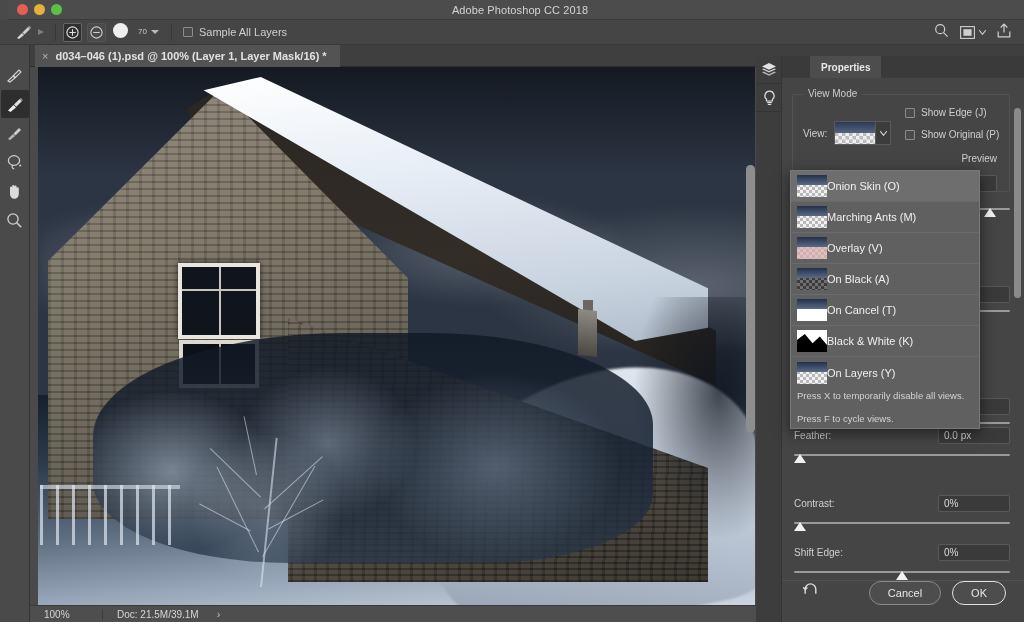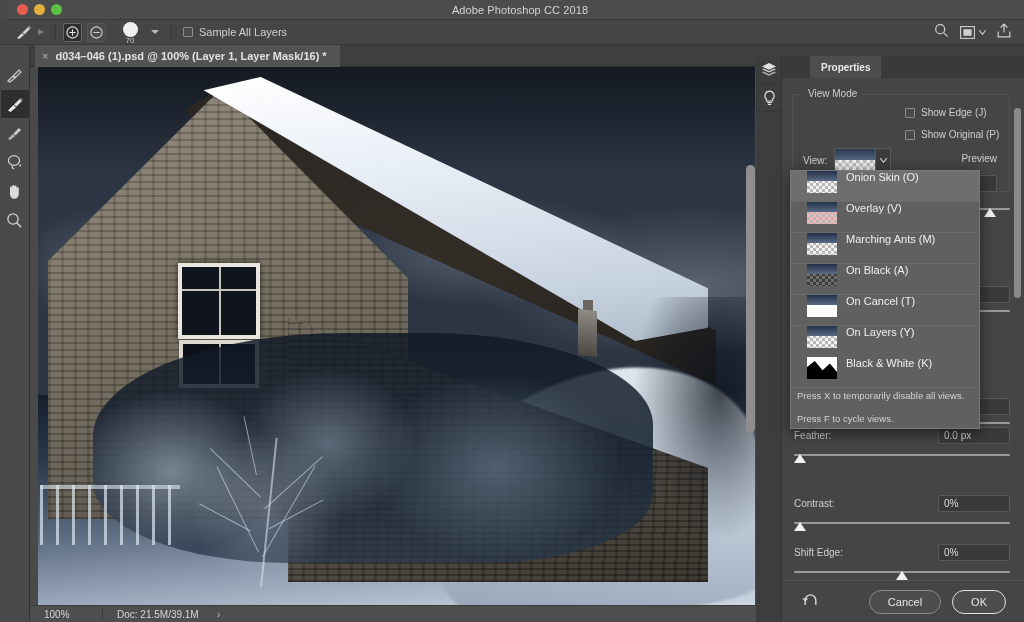--- a/index.html
+++ b/index.html
@@ -53,22 +53,22 @@
   }
   .opt-btn {
     width: 19px; height: 19px;
     border: 1px solid #555; border-radius: 2px;
     display: flex; align-items: center; justify-content: center;
     background: #4a4a4a;
   }
   .opt-btn.sel { background: #2f2f2f; border-color: #666; }
   .brush-preview {
     position: relative; width: 34px; height: 25px;
-    display: flex; flex-direction: column;
-    align-items: center; justify-content: flex-end;
+    display: flex; flex-direction: row;
+    align-items: center; justify-content: space-between;
     margin-left: 7px;
   }
   .brush-dot {
     width: 15px; height: 15px; border-radius: 50%;
     background: #efefef; margin-top: -3px;
   }
   .brush-size {
     font-size: 8px; color: #c9c9c9; margin-top: -1px;
   }
   .chev-dn {
@@ -383,22 +383,22 @@
   .dropdown {
     position: absolute; left: 8px; top: 92px;
     width: 190px;
     background: #606060;
     border: 1px solid #787878;
     box-shadow: 0 4px 14px rgba(0,0,0,.55);
     z-index: 40;
     padding-bottom: 2px;
   }
   .dd-item {
-    height: 31px; display: flex; align-items: flex-start;
-    gap: 9px; padding-left: 16px;
+    height: 31px; display: flex; align-items: center;
+    gap: 0; padding-left: 6px;
     border-bottom: 1px solid #6b6b6b;
   }
   .dd-item.sel { background: #6e6e6e; }
   .dd-thumb {
     width: 30px; height: 22px; flex: none;
     position: relative; overflow: hidden;
     background-image:
       linear-gradient(45deg, #b8b8b8 25%, transparent 25%),
       linear-gradient(-45deg, #b8b8b8 25%, transparent 25%),
       linear-gradient(45deg, transparent 75%, #b8b8b8 75%),
@@ -435,21 +435,21 @@
   .dd-label { font-size: 11px; color: #f0f0f0; }
   .dd-hint {
     font-size: 9.5px; color: #d2d2d2;
     padding: 5px 0 0 6px; line-height: 1.45;
   }
 
   .footer {
     position: absolute; left: 0; right: 0; bottom: 0;
     height: 42px; background: #454545;
     border-top: 1px solid #525252;
-    display: flex; align-items: center;
+    display: flex; 
   }
   .reset-ic { margin-left: 20px; }
   .btns { margin-left: auto; display: flex; gap: 11px; padding-right: 18px; }
   .pbtn {
     height: 24px; padding: 0 18px;
     border-radius: 12px;
     border: 1px solid #8a8a8a;
     background: #4d4d4d;
     font-size: 11px; color: #e6e6e6;
     display: flex; align-items: center; justify-content: center;
@@ -655,21 +655,21 @@
       <div class="panel-tab active">
         <span>Properties</span>
       </div>
     </div>
 
     <div class="panel-body">
 
       <div class="group" style="top:16px;height:98px;">
         <div class="group-title">View Mode</div>
 
-        <div class="row" style="position:absolute;left:10px;top:26px;margin-top:27px;">
+        <div class="row" style="position:absolute;left:10px;top:26px;">
           <span class="lbl">View:</span>
           <div style="display:flex;margin-left:7px">
             <div class="view-swatch">
               <div class="hill"></div>
             </div>
             <div class="sw-chev">
               <svg width="7" height="5" viewBox="0 0 7 5">
                   <path d="M0 0 L3.5 4.3 L7 0" fill="none" stroke="#d6d6d6" stroke-width="1.1"></path>
                 </svg>
             </div>
@@ -752,61 +752,61 @@
       <div class="dropdown">
 
         <div class="dd-item sel">
           <div class="dd-thumb">
               <div class="sky2"></div>
             </div>
           <span class="dd-label">Onion Skin (O)</span>
         </div>
 
         <div class="dd-item">
+          <div class="dd-thumb">
+              <div class="sky2"></div>
+            </div>
+          <span class="dd-label">Marching Ants (M)</span>
+        </div>
+
+        <div class="dd-item">
           <div class="dd-thumb pink">
               <div class="sky2"></div>
             </div>
           <span class="dd-label">Overlay (V)</span>
-        </div>
-
-        <div class="dd-item">
-          <div class="dd-thumb">
-              <div class="sky2"></div>
-            </div>
-          <span class="dd-label">Marching Ants (M)</span>
         </div>
 
         <div class="dd-item">
           <div class="dd-thumb black-bg">
               <div class="chk"></div>
               <div class="sky2"></div>
             </div>
           <span class="dd-label">On Black (A)</span>
         </div>
 
         <div class="dd-item">
           <div class="dd-thumb white-bg">
               <div class="sky2"></div>
             </div>
           <span class="dd-label">On Cancel (T)</span>
         </div>
 
-        <div class="dd-item" style="border-bottom:none">
-          <div class="dd-thumb">
-              <div class="sky2"></div>
-            </div>
-          <span class="dd-label">On Layers (Y)</span>
-        </div>
-
         <div class="dd-item">
           <div class="dd-thumb bw">
               <div class="mound2"></div>
               <div class="blk"></div>
             </div>
           <span class="dd-label">Black &amp; White (K)</span>
+        </div>
+
+        <div class="dd-item" style="border-bottom:none">
+          <div class="dd-thumb">
+              <div class="sky2"></div>
+            </div>
+          <span class="dd-label">On Layers (Y)</span>
         </div>
 
         <div class="dd-hint" style="padding-top:1px;padding-bottom:4px">Press X to temporarily disable all views.</div>
         <div class="dd-hint">Press F to cycle views.</div>
       </div>
 
       <div class="footer">
         <div class="reset-ic">
           <svg width="17" height="15" viewBox="0 0 17 15">
             <path d="M3.2 12.8 V8.2 a5.3 5.3 0 0 1 10.6 0 V12.8" fill="none" stroke="#dedede" stroke-width="1.4"></path>

